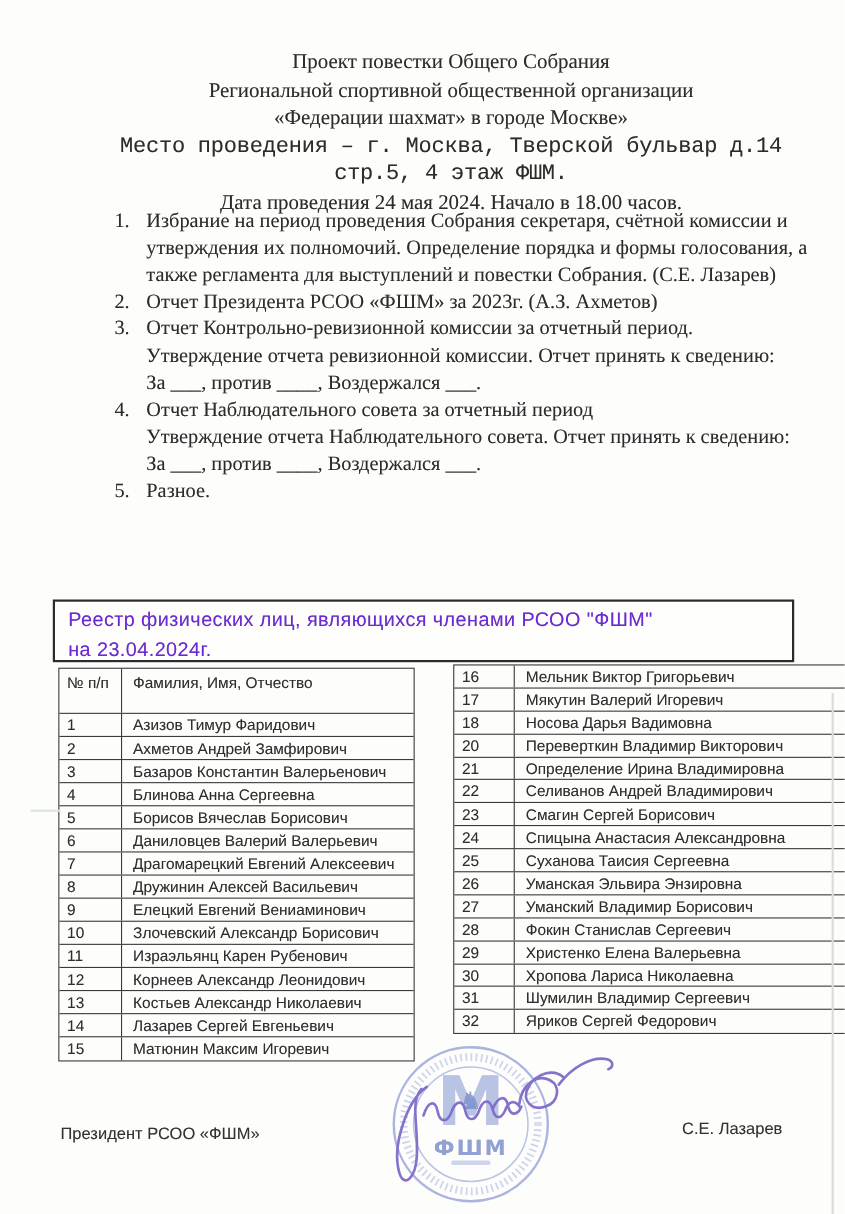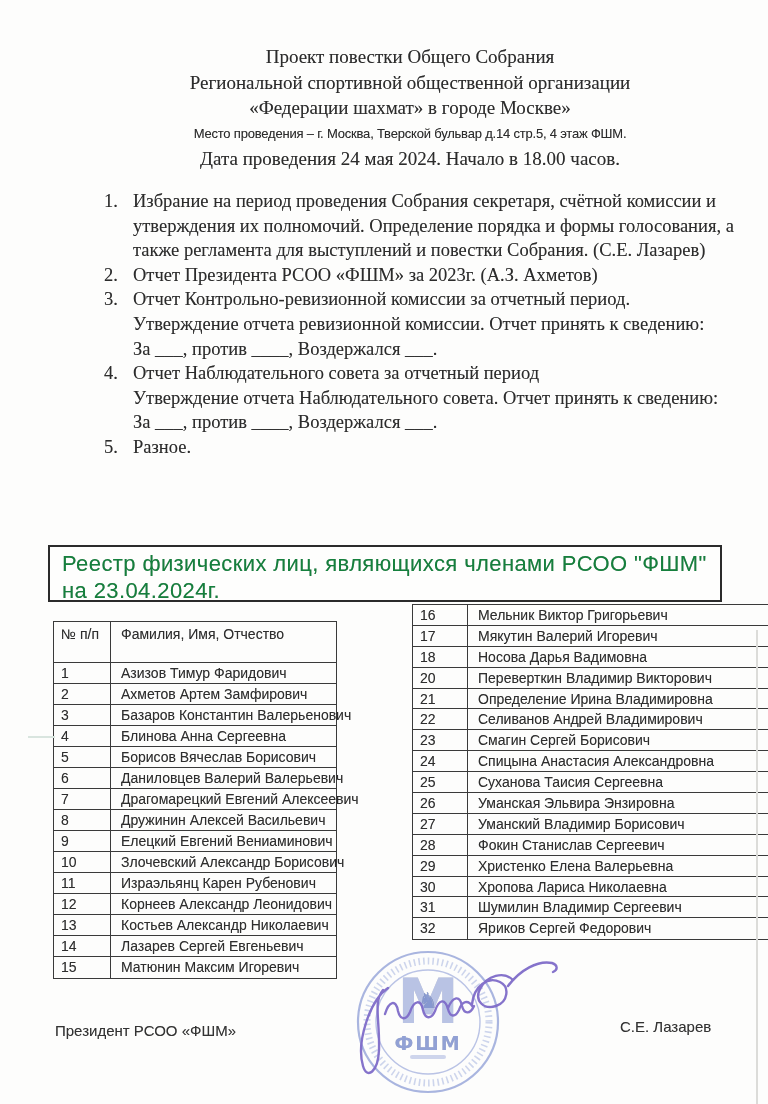--- a/index.html
+++ b/index.html
@@ -12,41 +12,41 @@
     color:#2e2e2e;
     text-shadow:0 0 0.5px rgba(40,40,40,0.35);
   }
   
   .doc-header {
     position:absolute; left:88px; top:44px; width:644px;
     text-align:center;
     font-family:"Liberation Serif", serif;
     font-size:19px; line-height:25.6px; color:#2c2c2c;
   }
-  .doc-header .hl.sans { font-family:Liberation Sans, sans-serif; font-size:13px; letter-spacing:-0.2px; }
+  .doc-header .hl.sans { font-family:Liberation Mono, monospace; font-size:20px; letter-spacing:-0.2px; }
   
   .agenda {
     position:absolute; left:104px; top:189px; width:632px;
     font-family:"Liberation Serif", serif;
     font-size:18.5px; line-height:24.6px; color:#2c2c2c;
   }
   .agenda-item { display:flex; }
   .agenda-num { width:29px; flex:none; }
   .agenda-lines { flex:1; }
   
   .registry-box {
     position:absolute; left:48px; top:545px; width:674px; height:57px;
     border:2px solid #2b2b2b;
     padding:3px 0 0 12px;
-    font-size:22px; line-height:27px; letter-spacing:0.4px; color:#15803d;
+    font-size:18px; line-height:27px; letter-spacing:0.4px; color:#6d28d9;
     background:rgba(255,255,255,0.4);
   }
   
   .tbl { position:absolute; border:1.5px solid #3a3a3a; font-size:14px; background:transparent; }
-  .tbl-left  { left:53px;  top:607px; width:284px;margin-top:14px; }
+  .tbl-left  { left:53px;  top:607px; width:324px; }
   .tbl-right { left:412px; top:604px; width:388px; }
   .trow { display:flex; border-bottom:1px solid #3a3a3a; height:21px; line-height:19px; }
   .tbl-right .trow { height:20.9px; }
   .trow:last-child { border-bottom:none; }
   .tbl-left .thead { height:41px; border-bottom:1px solid #3a3a3a; }
   .tnum  { width:57px; flex:none; border-right:1px solid #3a3a3a; padding:1px 0 0 7px; }
   .tbl-right .tnum { width:55px; }
   .tname { flex:1; padding:1px 0 0 10px; white-space:nowrap; }
   .thead .tnum, .thead .tname { padding-top:3px; }
   
@@ -119,21 +119,21 @@
       <div class="tnum">№ п/п</div>
       <div class="tname">Фамилия, Имя, Отчество</div>
     </div>
     <div>
         <div class="trow">
           <div class="tnum">1</div>
           <div class="tname">Азизов Тимур Фаридович</div>
         </div>
         <div class="trow">
           <div class="tnum">2</div>
-          <div class="tname">Ахметов Артем Замфирович</div>
+          <div class="tname">Ахметов Андрей Замфирович</div>
         </div>
         <div class="trow">
           <div class="tnum">3</div>
           <div class="tname">Базаров Константин Валерьенович</div>
         </div>
         <div class="trow">
           <div class="tnum">4</div>
           <div class="tname">Блинова Анна Сергеевна</div>
         </div>
         <div class="trow">

